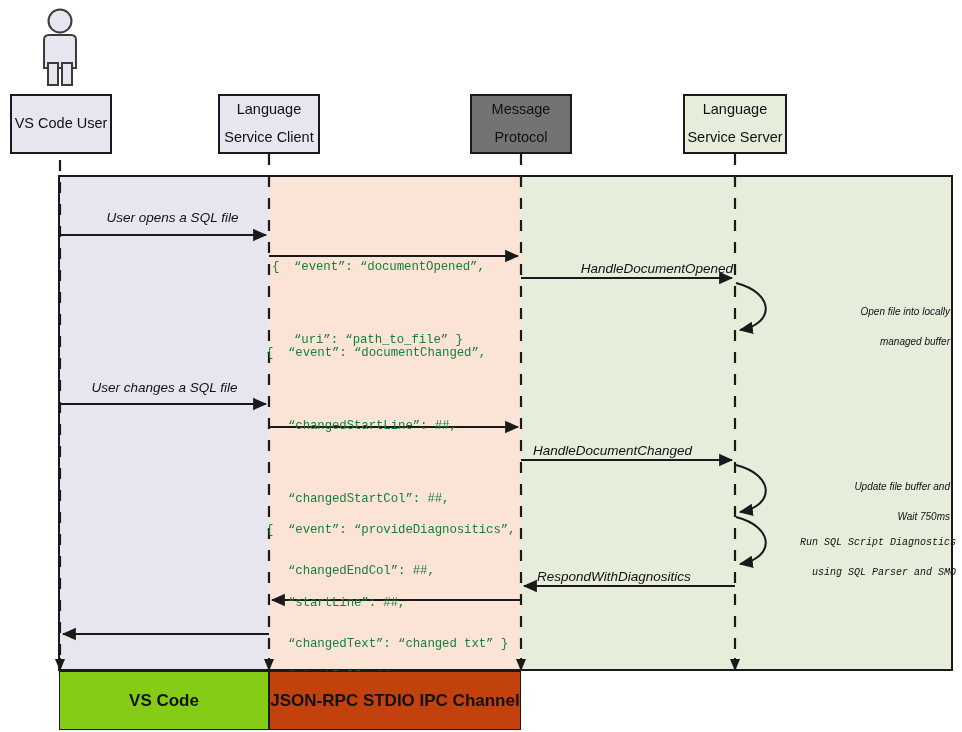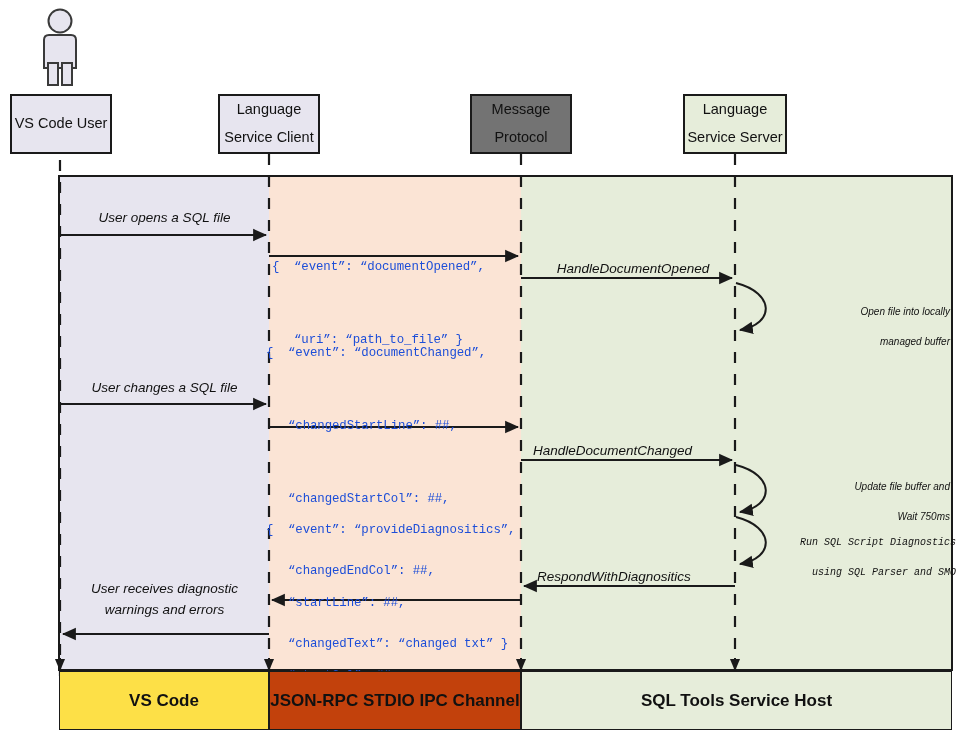--- a/index.html
+++ b/index.html
@@ -68,21 +68,21 @@
     text-align: center;
   }
   .msg-label.two-line { text-align: center; }
   .msg-label .ln2 { display: block; }
 
   
   .json-block {
     position: absolute;
     font-family: "Liberation Mono", "DejaVu Sans Mono", monospace;
     font-size: 12.4px;
-    color: #1d4ed8;
+    color: #15803d;
     white-space: pre;
     line-height: 24.2px;
     letter-spacing: -0.1px;
   }
   .json-block .jl { display: block; white-space: pre; }
 
   
   .note-label {
     position: absolute;
     font-style: italic;
@@ -170,34 +170,30 @@
   <div class="node-box" style="left:470px; top:86px; width:102px; height:60px; background:#737373;">
     <span class="ln">Message</span>
     <span class="ln">Protocol</span>
   </div>
 
   <div class="node-box" style="left:683px; top:86px; width:104px; height:60px; background:#e6edda;">
     <span class="ln">Language</span>
     <span class="ln">Service Server</span>
   </div>
 
-  <div class="msg-label" style="left:60px; top:200px; width:209px;">
+  <div class="msg-label" style="left:60px; top:200px; width:209px;padding-left:8px;">
     <span class="ln">User opens a SQL file</span>
   </div>
 
   <div class="msg-label" style="left:60px; top:370px; width:209px;">
     <span class="ln">User changes a SQL file</span>
   </div>
 
-  <div class="msg-label two-line" style="left:60px; top:571px; width:209px;">
-    <span class="ln">User receives diagnostic</span>
-    <span class="ln ln2">warnings and errors</span>
-  </div>
-
-  <div class="msg-label" style="left:533px; top:251px; width:200px; text-align:center;">
+
+  <div class="msg-label" style="left:533px; top:251px; width:200px; text-align:right;">
     <span class="ln">HandleDocumentOpened</span>
   </div>
 
   <div class="msg-label" style="left:533px; top:433px; width:206px; text-align:left;">
     <span class="ln">HandleDocumentChanged</span>
   </div>
 
   <div class="msg-label" style="left:537px; top:559px; width:206px; text-align:left;">
     <span class="ln">RespondWithDiagnositics</span>
   </div>
@@ -232,25 +228,22 @@
   <div class="note-label" style="left:770px; top:464px; width:180px;">
     <span class="ln">Update file buffer and</span>
     <span class="ln">Wait 750ms</span>
   </div>
 
   <div class="note-label" style="left:764px; top:520px; width:192px;font-family:Liberation Mono, monospace;">
     <span class="ln">Run SQL Script Diagnostics</span>
     <span class="ln">using SQL Parser and SMO</span>
   </div>
 
-  <div class="footer-box" style="left:59px; top:663px; width:210px; height:59px; background:#fde047;">
+  <div class="footer-box" style="left:59px; top:663px; width:210px; height:59px; background:#84cc16;">
     <span>VS Code</span>
   </div>
 
   <div class="footer-box" style="left:269px; top:663px; width:252px; height:59px; background:#c2410c;">
     <span>JSON-RPC STDIO IPC Channel</span>
   </div>
 
-  <div class="footer-box" style="left:521px; top:663px; width:431px; height:59px; background:#e6edda;">
-    <span>SQL Tools Service Host</span>
-  </div>
 
 </div>
 
 </body></html>

